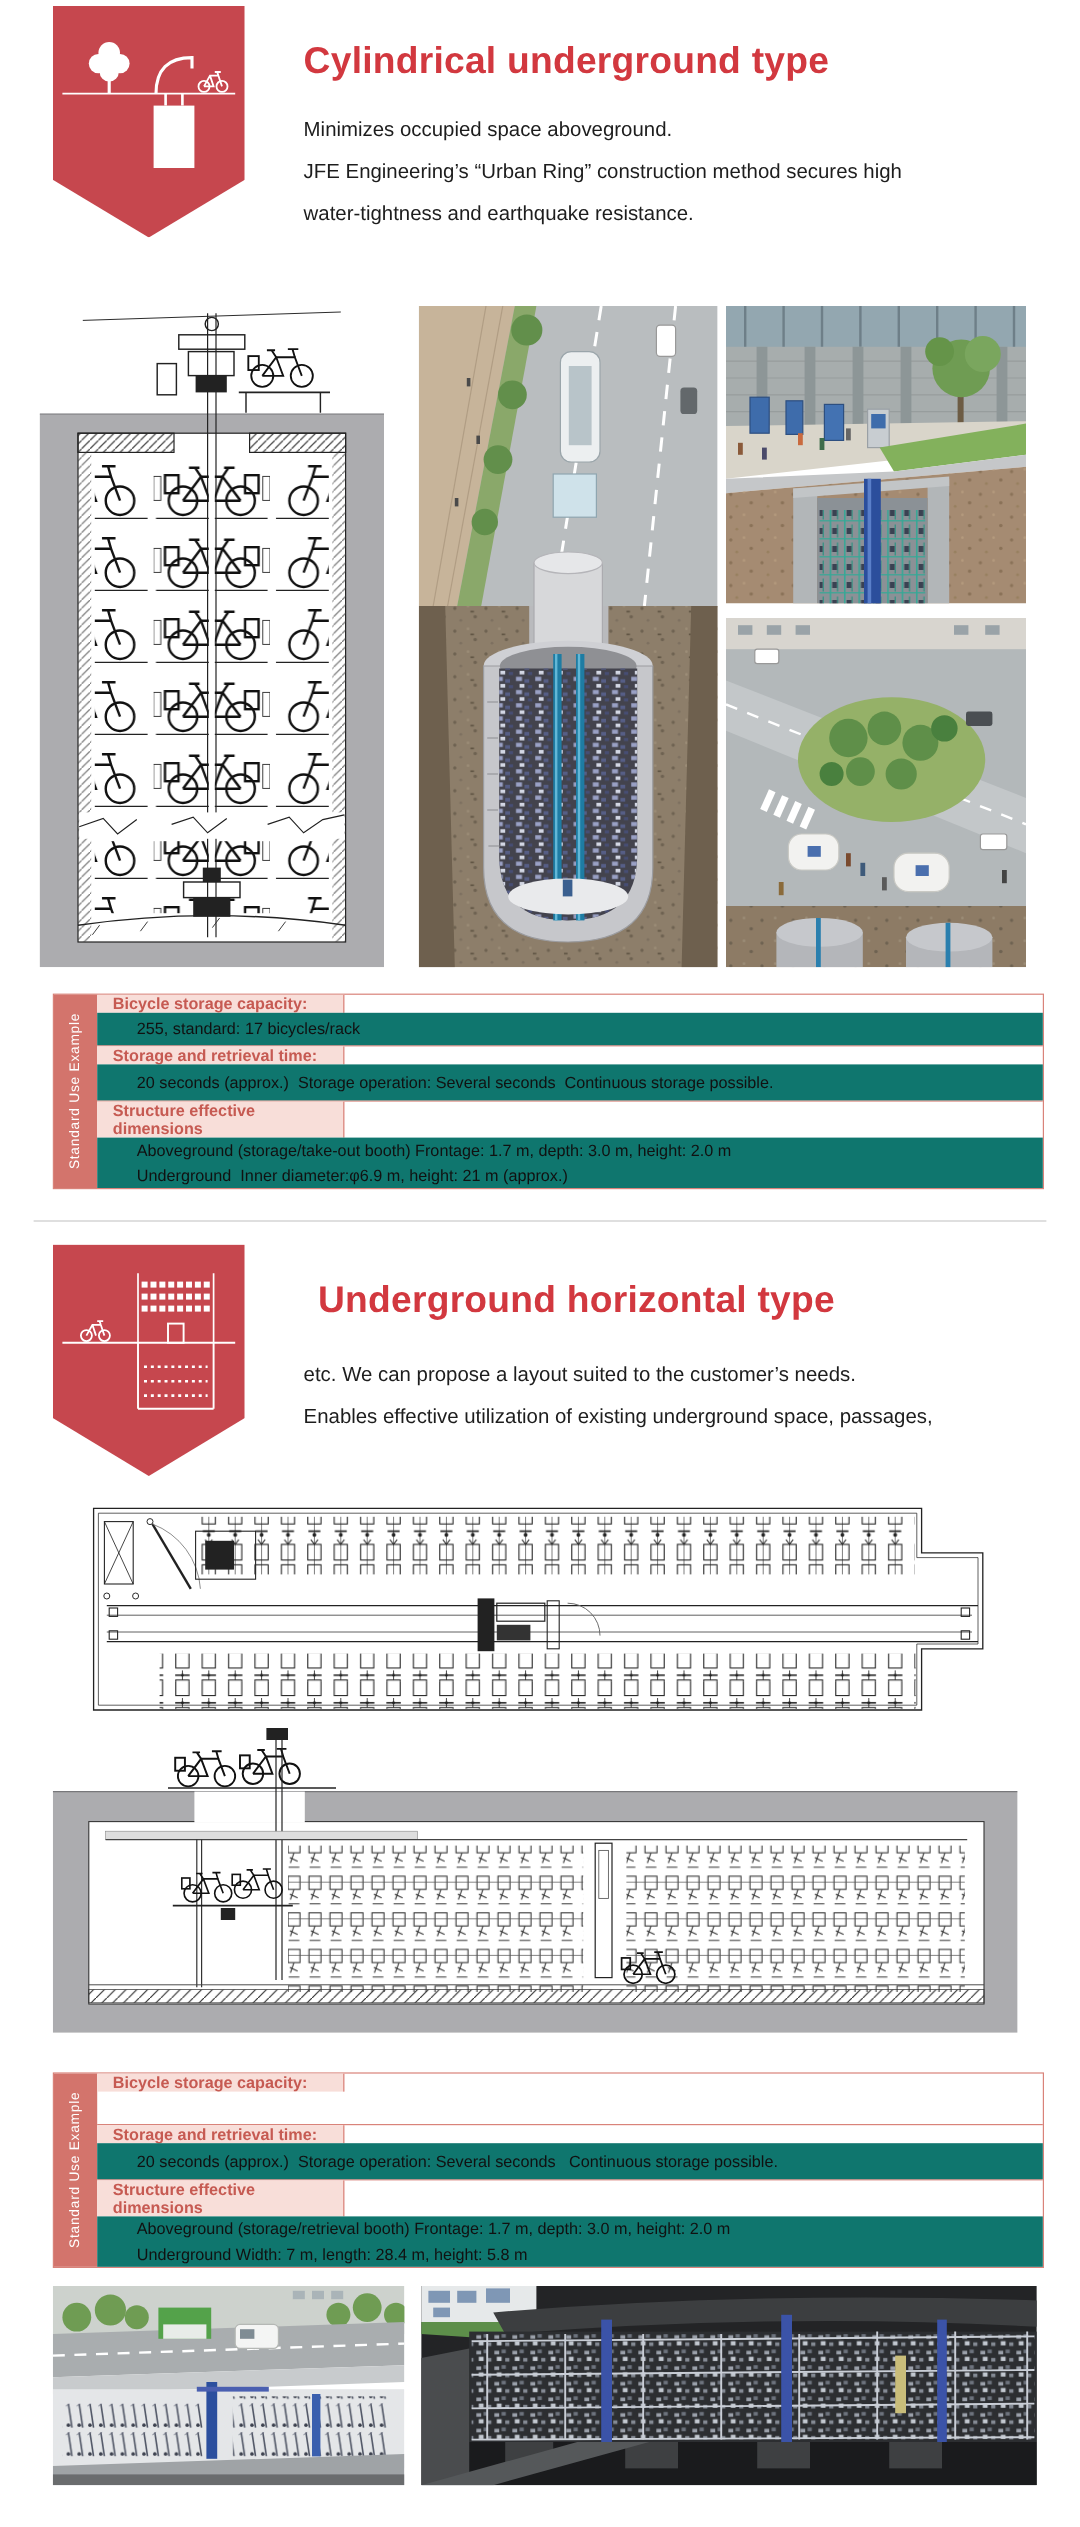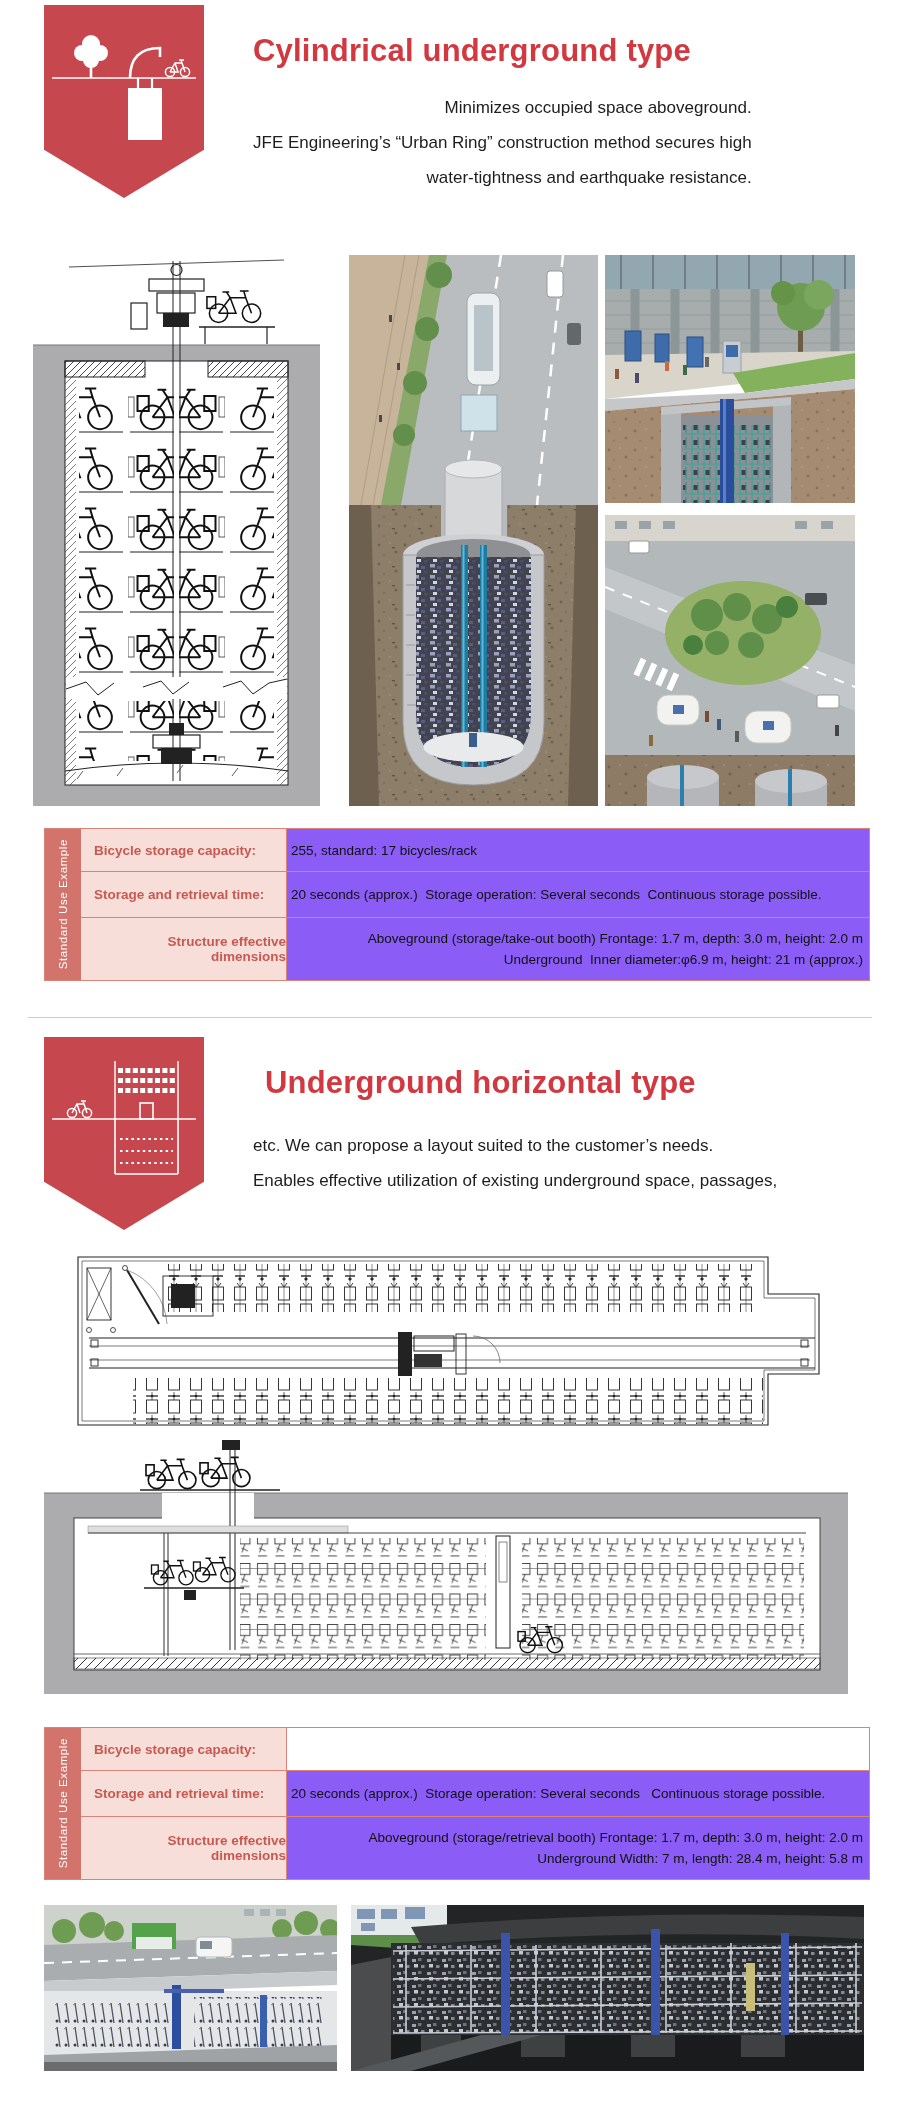--- a/index.html
+++ b/index.html
@@ -14,28 +14,28 @@
   
   .sec-heading{position:absolute;left:253px;font-size:31px;font-weight:bold;color:#d2383f;
                letter-spacing:0.2px;white-space:nowrap;}
   .sec-desc{position:absolute;left:253px;font-size:17px;line-height:35px;color:#1d1d1d;white-space:nowrap;}
 
   
   .spec-table{position:absolute;left:44px;width:826px;display:flex;border:1px solid #d9837a;box-sizing:border-box;background:#fff;}
   .spec-side{width:36px;background:#d3746c;display:flex;align-items:center;justify-content:center;}
   .spec-side span{writing-mode:vertical-rl;transform:rotate(180deg);color:#fff;font-size:11.5px;letter-spacing:0.6px;white-space:nowrap;}
   .spec-rows{flex:1;display:flex;flex-direction:column;}
-  .spec-row{display:flex;border-bottom:1px solid #d9837a;}
+  .spec-row{display:flex;border-bottom:1px solid #d9837a;flex-direction:column;}
   .spec-row:last-child{border-bottom:none;}
   .spec-row .lbl{width:206px;min-width:206px;background:#f8ded9;color:#c65a52;font-weight:bold;
                  font-size:13.5px;display:flex;align-items:center;padding-left:13px;box-sizing:border-box;
                  border-right:1px solid #d9837a;}
-  .spec-row .val{flex:1;background:#8b5cf6;color:#111;font-size:13.5px;display:flex;flex-direction:column;
-                 justify-content:center;padding-left:4px;padding-right:6px;white-space:pre-wrap;line-height:21px;}
-  .h42{min-height:42px;} .h45{min-height:45px;} .h62{min-height:62px;text-align:right;}
+  .spec-row .val{flex:1;background:#0f766e;color:#111;font-size:13.5px;display:flex;flex-direction:column;
+                 justify-content:center;padding-left:33px;padding-right:6px;white-space:pre-wrap;line-height:21px;}
+  .h42{min-height:42px;} .h45{min-height:45px;} .h62{min-height:62px;}
 
   .divider{position:absolute;left:28px;width:844px;height:1px;background:#cbcbcb;}
 
   .fig{position:absolute;display:block;}
 </style>
 </head>
 <body>
 
 <div class="page">
 
@@ -55,21 +55,21 @@
           <circle cx="141" cy="57" r="4.6"></circle>
         <path d="M126 57 L131 48 L138 48 L141 57 M131 48 L134 57 L126 57 M138 48 L137 45 M135 45 L140 45"></path>
       </g>
       <line x1="94" y1="63" x2="94" y2="73" stroke="#fff" stroke-width="2.2"></line>
       <line x1="108" y1="63" x2="108" y2="73" stroke="#fff" stroke-width="2.2"></line>
       <rect x="84" y="73" width="34" height="52" fill="#fff"></rect>
     </svg>
   </div>
 
   <div class="sec-heading" style="top:33px;">Cylindrical underground type</div>
-  <div class="sec-desc" style="top:90px;text-align:right;">
+  <div class="sec-desc" style="top:90px;">
     <div>Minimizes occupied space aboveground.</div>
     <div>JFE Engineering’s “Urban Ring” construction method secures high</div>
     <div>water-tightness and earthquake resistance.</div>
   </div>
 
   <svg class="fig" style="left:33px;top:255px;" width="287" height="551" viewBox="0 0 287 551">
     <defs>
       <pattern id="hatchA" width="7" height="7" patternUnits="userSpaceOnUse">
         <path d="M-1 8 L8 -1" stroke="#444" stroke-width="1" fill="none"></path>
       </pattern>

